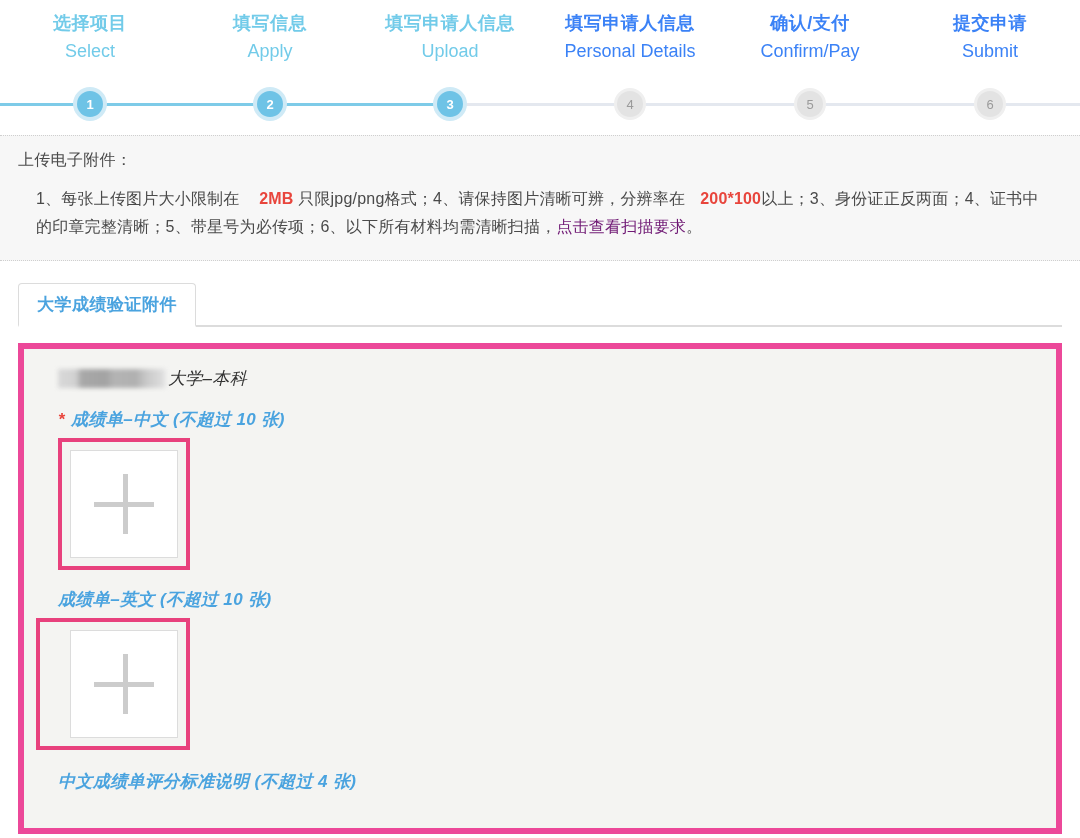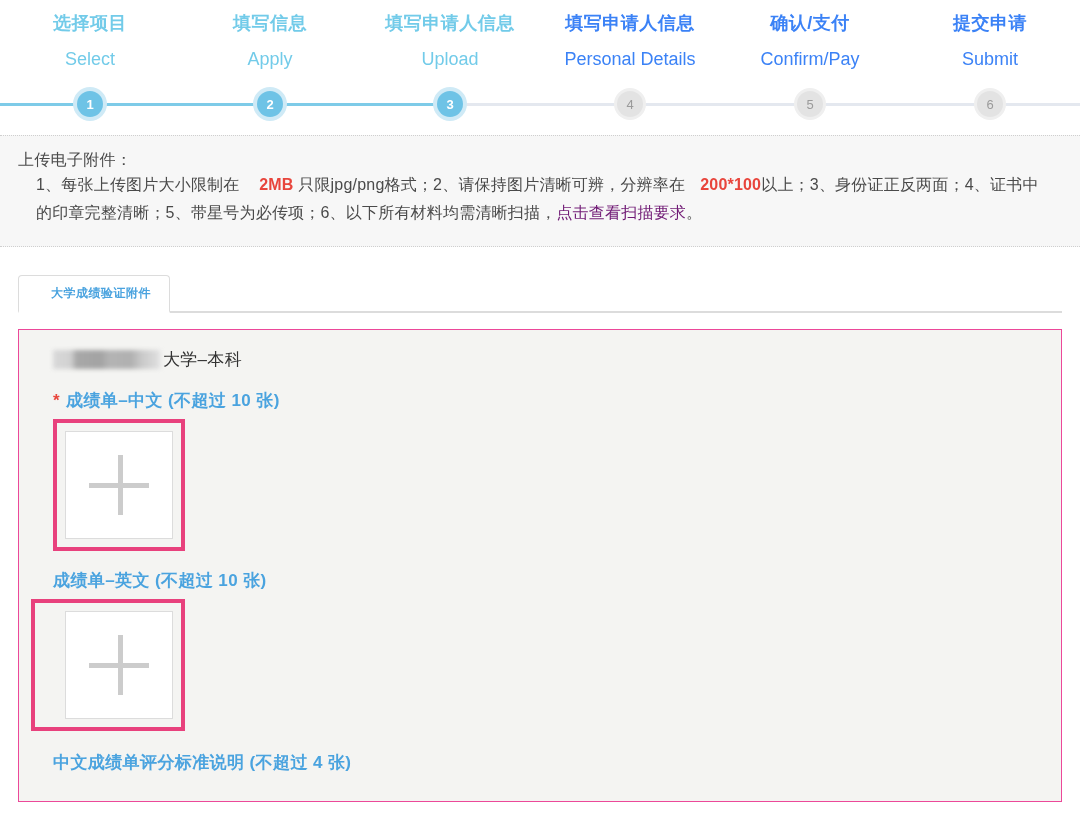--- a/index.html
+++ b/index.html
@@ -37,21 +37,21 @@
   .step-label .cn {
     display: block;
     font-size: 18px;
     font-weight: 700;
     letter-spacing: 0.5px;
   }
   .step-label .en {
     display: block;
     font-size: 18px;
     font-weight: 400;
-    margin-top: 10px;
+    margin-top: 2px;
   }
   .step-label.done .cn, .step-label.done .en { color: #72cbe9; }
   .step-label.todo .cn, .step-label.todo .en { color: #3b82f6; }
 
   .stepper-track {
     position: absolute;
     left: 0;
     top: 86px;
     width: 1080px;
     height: 36px;
@@ -107,20 +107,21 @@
     background: #f7f7f7;
     border-top: 1px dotted #cfcfcf;
     border-bottom: 1px dotted #cfcfcf;
     box-sizing: border-box;
     padding: 14px 18px 18px 18px;
   }
   .notice-title {
     font-size: 16px;
     color: #4a4a4a;
     font-weight: 400;
+    margin-bottom: 14px;
     letter-spacing: 0.3px;
   }
   .notice-body {
     font-size: 16px;
     color: #4a4a4a;
     line-height: 1.78;
     padding-left: 18px;
     padding-right: 8px;
     letter-spacing: 0.2px;
   }
@@ -143,43 +144,44 @@
     display: flex;
     align-items: flex-end;
     border-bottom: 2px solid #dcdcdc;
     height: 42px;
   }
   .tab {
     border: 1px solid #dcdcdc;
     border-bottom: 2px solid #ffffff;
     background: #ffffff;
     border-radius: 4px 4px 0 0;
-    padding: 9px 18px 9px 32px;
-    font-size: 12px;
+    padding: 9px 18px 9px 18px;
+    font-size: 17px;
     font-weight: 700;
     color: #4aa3df;
     cursor: pointer;
     position: relative;
     top: 2px;
     letter-spacing: 0.5px;
   }
 
   
   .panel-wrap {
     width: 1080px;
     padding: 16px 18px 0 18px;
     box-sizing: border-box;
     background: #ffffff;
   }
   .panel {
-    border: 1px solid #ec4899;
+    border: 6px solid #ec4899;
     background: #f4f4f2;
     box-sizing: border-box;
-    padding: 18px 20px 20px 34px;
+    padding: 18px 20px 28px 34px;
     min-height: 430px;
+    font-style: italic;
   }
   .school-line {
     display: flex;
     align-items: center;
     font-size: 17px;
     color: #333333;
     margin-bottom: 18px;
     letter-spacing: 0.3px;
   }
   .redaction {
@@ -299,21 +301,21 @@
       <div class="dot-cell">
         <div class="dot todo">6</div>
       </div>
     </div>
   </div>
 </div>
 
 <div class="notice">
   <div class="notice-title">上传电子附件：</div>
   <div class="notice-body">
-    <span>1、每张上传图片大小限制在 </span><span class="hl-red">2MB</span><span> 只限jpg/png格式；2、请保持图片清晰可辨，分辨率在</span><span class="hl-red">200*100</span><span>以上；3、身份证正反两面；4、证书中的印章完整清晰；5、带星号为必传项；6、以下所有材料均需清晰扫描，</span><a class="hl-link">点击查看扫描要求</a><span>。</span>
+    <span>1、每张上传图片大小限制在 </span><span class="hl-red">2MB</span><span> 只限jpg/png格式；4、请保持图片清晰可辨，分辨率在</span><span class="hl-red">200*100</span><span>以上；3、身份证正反两面；4、证书中的印章完整清晰；5、带星号为必传项；6、以下所有材料均需清晰扫描，</span><a class="hl-link">点击查看扫描要求</a><span>。</span>
   </div>
 </div>
 
 <div class="tabs-wrap">
   <div class="tabs">
     <div class="tab">大学成绩验证附件</div>
   </div>
 </div>
 
 <div class="panel-wrap">

